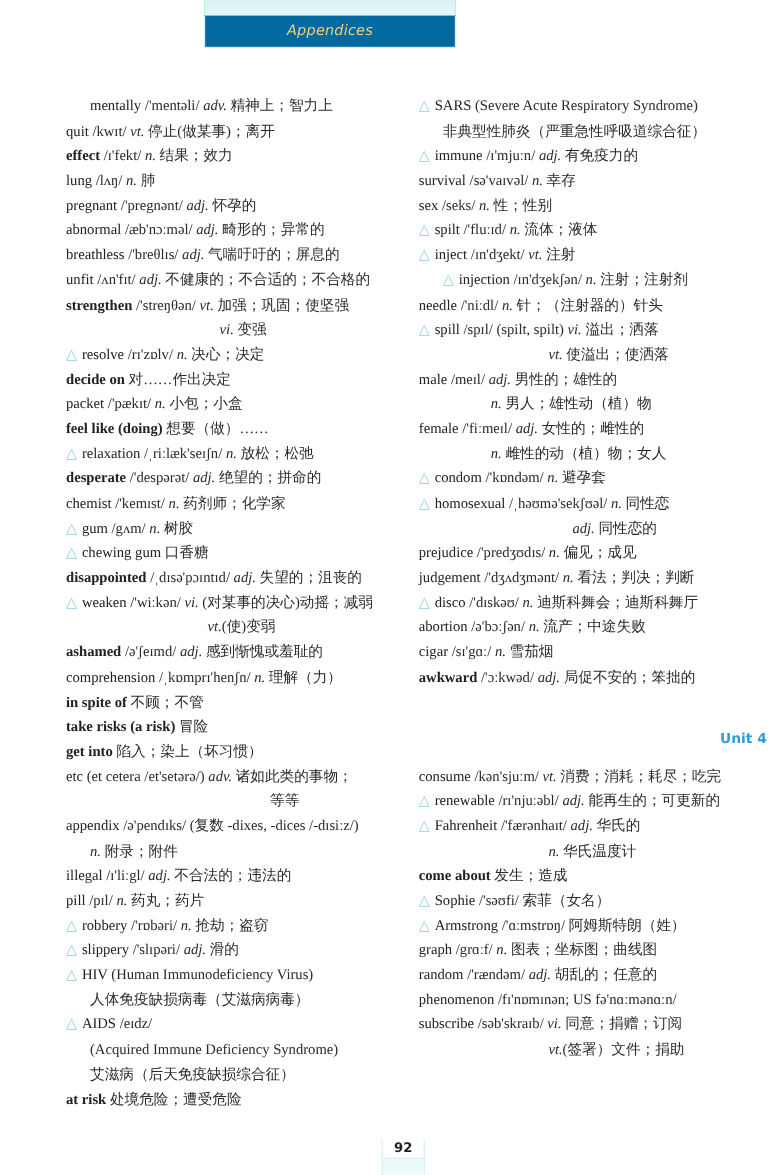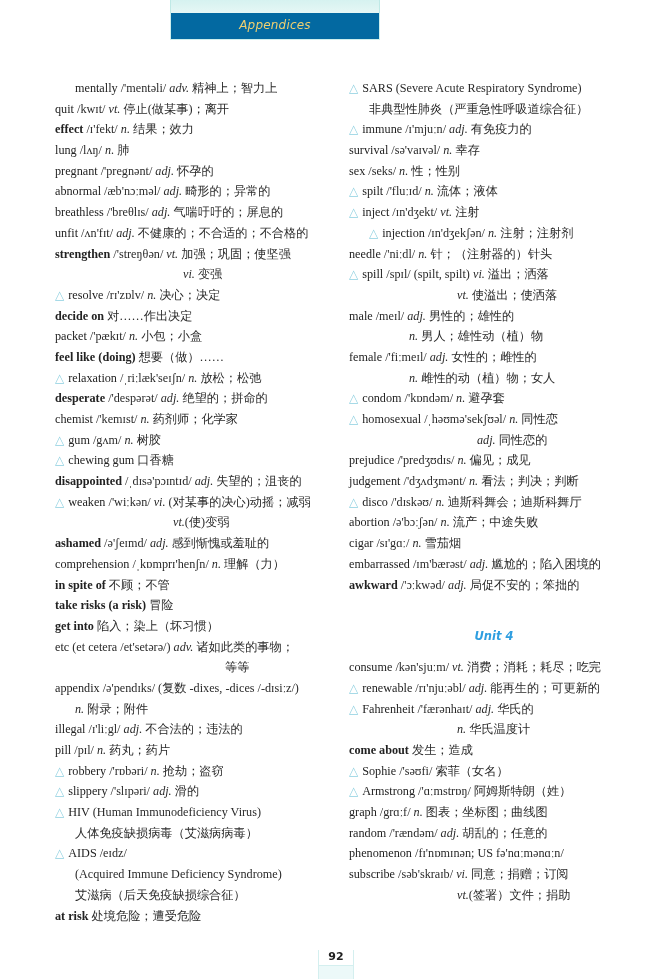--- a/index.html
+++ b/index.html
@@ -35,22 +35,22 @@
     .indent5 { padding-left: 170px; }
     .indent6 { padding-left: 118px; }
     .headword { color: #222; }
     .bold { font-weight: bold; }
     .pos { font-style: italic; }
     .tri {
       display: inline-block; color: #8fd0e0; font-size: 12px; margin-right: 4px;
       font-family: "DejaVu Sans", sans-serif;
     }
     .unit-heading {
-      height: 41.4px; line-height: 41.4px; text-align: center; font-family: "DejaVu Sans", sans-serif;
-      font-weight: bold; font-style: italic; color: #2e9ee0; font-size: 11.5px;
+      height: 41.4px; line-height: 41.4px; text-align: right; font-family: "DejaVu Sans", sans-serif;
+      font-weight: bold; color: #2e9ee0; font-size: 11.5px;
     }
     .blank { height: 20.7px; }
     .page-number-box {
       position: absolute; left: 318px; top: 950px; width: 34px; height: 29px;
       border-left: 1px solid #d4efef; border-right: 1px solid #d4efef;
     }
     .page-number {
       position: absolute; left: 0; right: 0; top: 0; height: 15px; text-align: center;
       font-family: "DejaVu Sans", sans-serif; font-weight: bold; font-size: 11px; color: #222;
       border-bottom: 1px solid #d4efef;
@@ -125,21 +125,20 @@
     <div class="line "><span class="headword">female</span><span> /'fiːmeɪl/ </span><span class="pos">adj.</span><span> 女性的；雌性的</span></div>
     <div class="line indent4"><span class="pos">n.</span><span> 雌性的动（植）物；女人</span></div>
     <div class="line "><span class="tri">△</span><span class="headword">condom</span><span> /'kɒndəm/ </span><span class="pos">n.</span><span> 避孕套</span></div>
     <div class="line "><span class="tri">△</span><span class="headword">homosexual</span><span> /ˌhəʊmə'sekʃʊəl/ </span><span class="pos">n.</span><span> 同性恋</span></div>
     <div class="line indent3"><span class="pos">adj.</span><span> 同性恋的</span></div>
     <div class="line "><span class="headword">prejudice</span><span> /'predʒʊdɪs/ </span><span class="pos">n.</span><span> 偏见；成见</span></div>
     <div class="line "><span class="headword">judgement</span><span> /'dʒʌdʒmənt/ </span><span class="pos">n.</span><span> 看法；判决；判断</span></div>
     <div class="line "><span class="tri">△</span><span class="headword">disco</span><span> /'dɪskəʊ/ </span><span class="pos">n.</span><span> 迪斯科舞会；迪斯科舞厅</span></div>
     <div class="line "><span class="headword">abortion</span><span> /ə'bɔːʃən/ </span><span class="pos">n.</span><span> 流产；中途失败</span></div>
     <div class="line "><span class="headword">cigar</span><span> /sɪ'gɑː/ </span><span class="pos">n.</span><span> 雪茄烟</span></div>
-    <div class="line "><span class="headword">embarrassed</span><span> /ɪm'bærəst/ </span><span class="pos">adj.</span><span> 尴尬的；陷入困境的</span></div>
     <div class="line "><span class="headword bold">awkward</span><span> /'ɔːkwəd/ </span><span class="pos">adj.</span><span> 局促不安的；笨拙的</span></div>
     <div class="blank"></div>
     <div class="unit-heading">Unit 4</div>
     <div class="line "><span class="headword">consume</span><span> /kən'sjuːm/ </span><span class="pos">vt.</span><span> 消费；消耗；耗尽；吃完</span></div>
     <div class="line "><span class="tri">△</span><span class="headword">renewable</span><span> /rɪ'njuːəbl/ </span><span class="pos">adj.</span><span> 能再生的；可更新的</span></div>
     <div class="line "><span class="tri">△</span><span class="headword">Fahrenheit</span><span> /'færənhaɪt/ </span><span class="pos">adj.</span><span> 华氏的</span></div>
     <div class="line indent2"><span class="pos">n.</span><span> 华氏温度计</span></div>
     <div class="line "><span class="headword bold">come about</span><span> 发生；造成</span></div>
     <div class="line "><span class="tri">△</span><span class="headword">Sophie</span><span> /'səʊfi/ 索菲（女名）</span></div>
     <div class="line "><span class="tri">△</span><span class="headword">Armstrong</span><span> /'ɑːmstrɒŋ/ 阿姆斯特朗（姓）</span></div>

